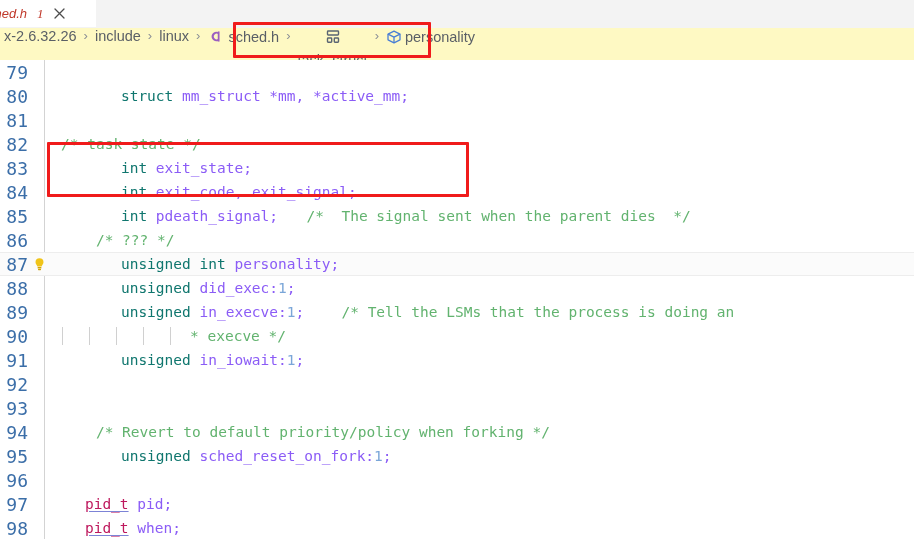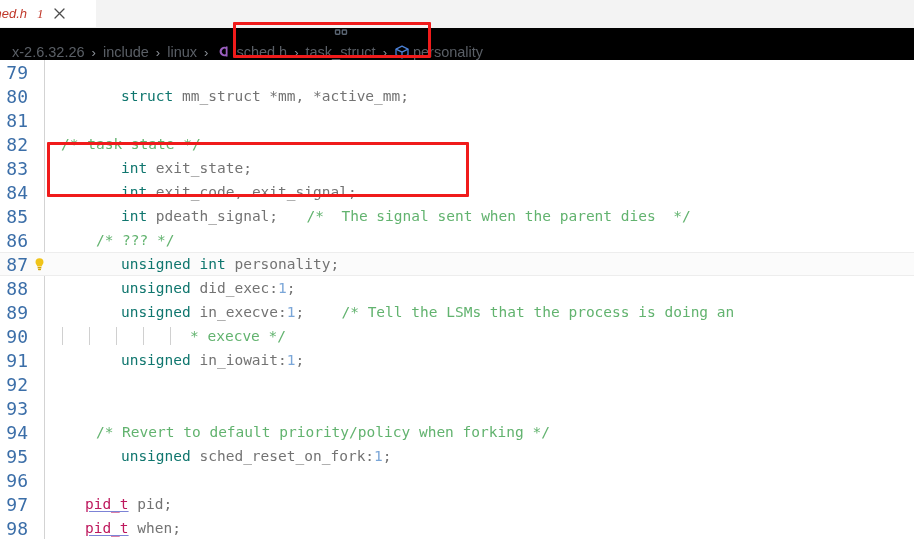--- a/index.html
+++ b/index.html
@@ -59,26 +59,26 @@
     justify-content: center;
     color: #5a5a5a;
     cursor: pointer;
   }
   .tab-close svg { display: block; }
 
   
   .breadcrumb {
     position: relative;
     height: 32px;
-    background: #000000;
-    display: flex;
-    align-items: flex-end;
+    background: #fef9c3;
+    display: flex;
+    align-items: flex-start;
     font-size: 14px;
     color: #616161;
-    padding-left: 12px;
+    padding-left: 4px;
     white-space: nowrap;
     overflow: hidden;
   }
   .crumb {
     display: flex;
     align-items: center;
     gap: 4px;
     cursor: pointer;
     color: #5a5f66;
     font-family: "Liberation Sans", sans-serif;
@@ -154,21 +154,21 @@
     left: 44px;
     top: 0;
     bottom: 0;
     width: 1px;
     background: #d3d3d3;
   }
 
   
   .kw   { color: #0f766e; margin-left: 36px; }   
   .typ  { color: #be185d; text-decoration: underline; text-decoration-color:#7c83d6; text-underline-offset:2px; }
-  .id   { color: #737373; }
+  .id   { color: #8b5cf6; }
   .cmt  { color: #62b36f; margin-left: 11px; }
   .num  { color: #7aa6d8; }
   .pun  { color: #636363; }
 
   .guide-col {
     display: inline-block;
     width: 1px;
     height: 18px;
     background: #d0d0d0;
     vertical-align: -4px;

